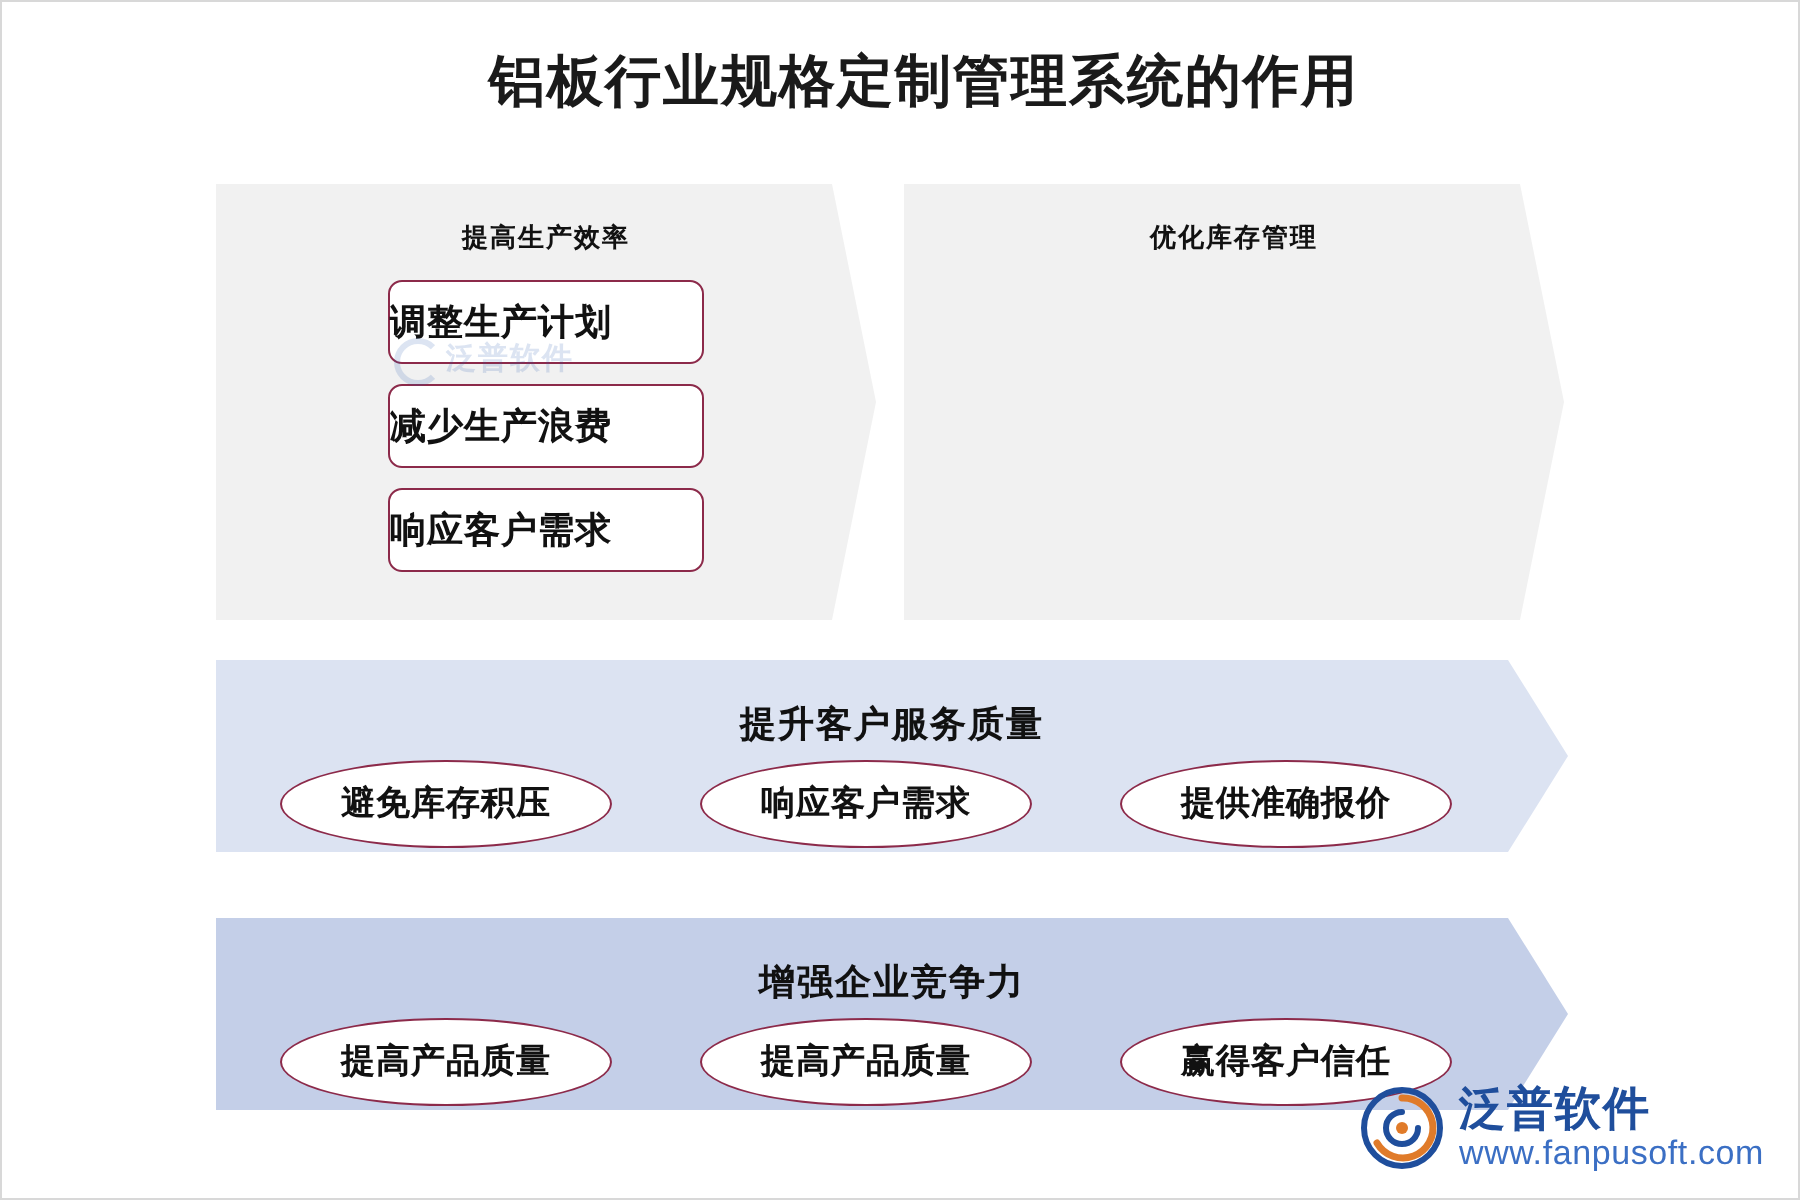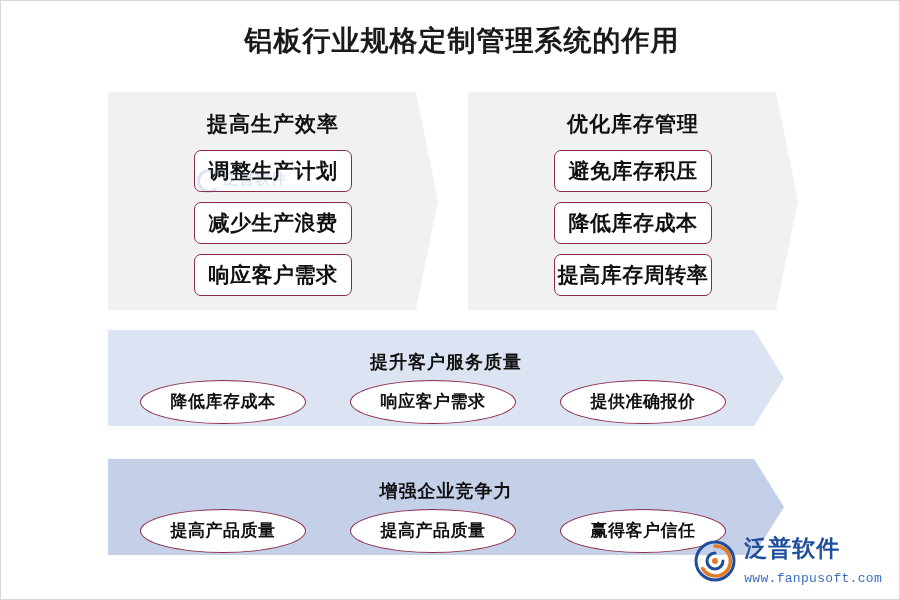--- a/index.html
+++ b/index.html
@@ -34,45 +34,45 @@
     margin-left: 12px;
   }
   
   .panel {
     position: absolute;
     box-sizing: border-box;
     background: #f1f1f1;
     clip-path: polygon(0 0, calc(100% - 22px) 0, 100% 50%, calc(100% - 22px) 100%, 0 100%);
   }
   .panel.p1 { left: 108px; top: 92px; width: 330px; height: 218px; }
-  .panel.p2 { left: 468px; top: 92px; width: 330px; height: 218px; }
+  .panel.p2 { left: 452px; top: 92px; width: 330px; height: 218px; }
   .panel-head {
     text-align: center;
-    font-size: 21px;
+    font-size: 13px;
     font-weight: bold;
     color: #111;
     padding-top: 18px;
     letter-spacing: 1px;
   }
   .pill-col {
     margin-top: 12px;
     display: flex;
     flex-direction: column;
     align-items: center;
     gap: 10px;
   }
   .pill {
     box-sizing: border-box;
     border: 1px solid #8c2a4a;
     border-radius: 7px;
     background: #ffffff;
-    font-size: 21px;
-    font-weight: bold;
-    color: #111;
-    text-align: center;
+    font-size: 18px;
+    font-weight: bold;
+    color: #111;
+    text-align: left;
     line-height: 40px;
     height: 42px;
     letter-spacing: 0.5px;
   }
   .panel .pill { width: 158px; }
   
   .band {
     position: absolute;
     box-sizing: border-box;
     clip-path: polygon(0 0, calc(100% - 30px) 0, 100% 50%, calc(100% - 30px) 100%, 0 100%);
@@ -165,61 +165,56 @@
     line-height: 1.05;
   }
   .brand-name {
     font-family: "Liberation Sans", sans-serif;
     font-size: 23px;
     font-weight: bold;
     color: #1f4e9c;
     letter-spacing: 1px;
   }
   .brand-url {
-    font-family: Liberation Mono, monospace;
-    font-size: 13px;
+    font-family: Liberation Sans, sans-serif;
+    font-size: 17px;
     color: #3b6fc4;
     letter-spacing: 0.3px;
-    margin-top: 12px;
+    margin-top: 2px;
   }
 </style>
 </head>
 <body>
 
 <div class="page-border"></div>
 
 <div class="title">铝板行业规格定制管理系统的作用</div>
 
 <div class="panel p1">
   <div class="panel-head">提高生产效率</div>
   <div class="pill-col">
     <div class="pill">调整生产计划</div>
     <div class="pill">减少生产浪费</div>
     <div class="pill">响应客户需求</div>
   </div>
 </div>
 
 <div class="panel p2">
   <div class="panel-head">优化库存管理</div>
-  <div class="pill-col">
-    <div class="pill">避免库存积压</div>
-    <div class="pill">降低库存成本</div>
-    <div class="pill">提高库存周转率</div>
-  </div>
 </div>
 
 <div class="watermark-center">
   <div class="wm-mark"></div>
   <div class="wm-text">泛普软件</div>
 </div>
 
 <div class="band b1">
   <div class="band-head">提升客户服务质量</div>
   <div class="band-row">
-    <div class="ellipse">降低库存成本</div>
+    <div class="ellipse">避免库存积压</div>
     <div class="ellipse">响应客户需求</div>
     <div class="ellipse">提供准确报价</div>
   </div>
 </div>
 
 <div class="band b2">
   <div class="band-head">增强企业竞争力</div>
   <div class="band-row">
     <div class="ellipse">提高产品质量</div>
     <div class="ellipse">提高产品质量</div>

